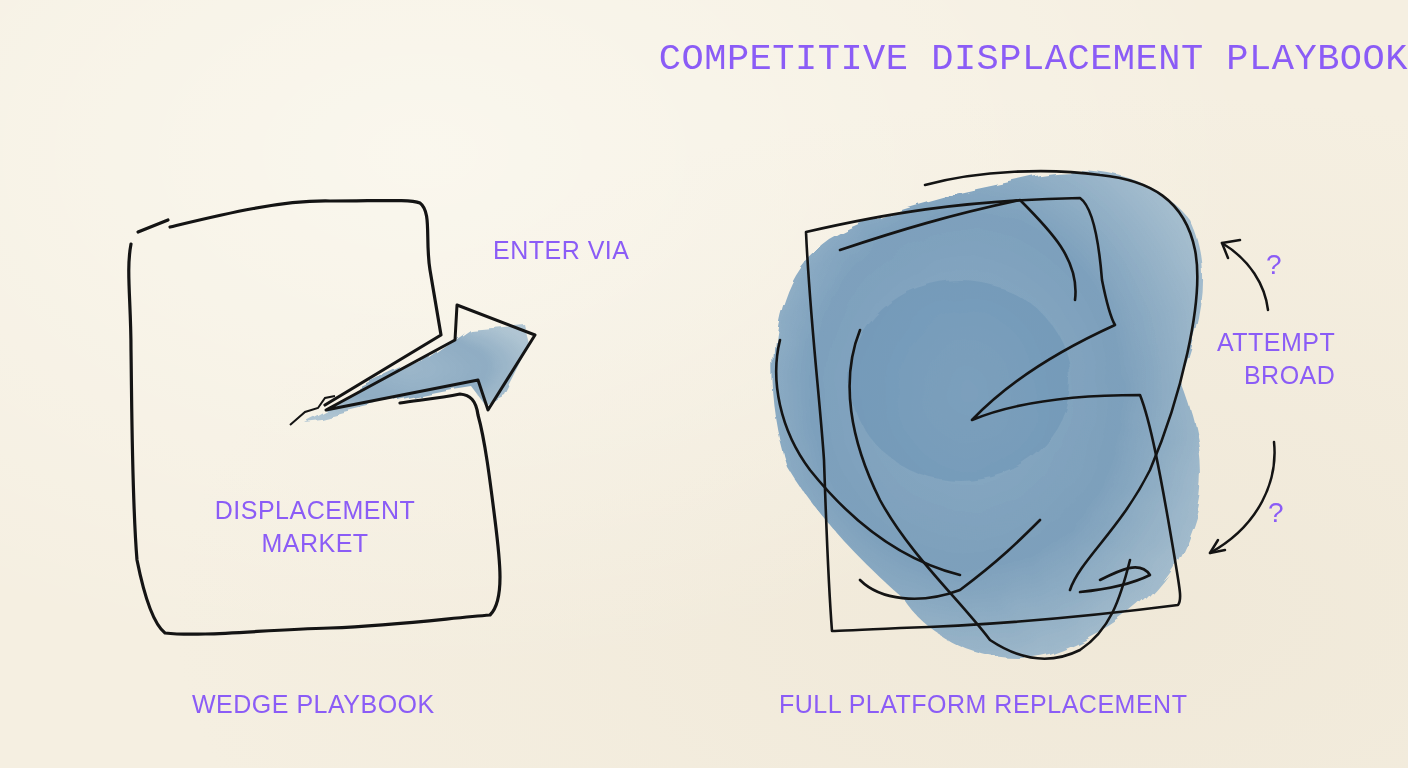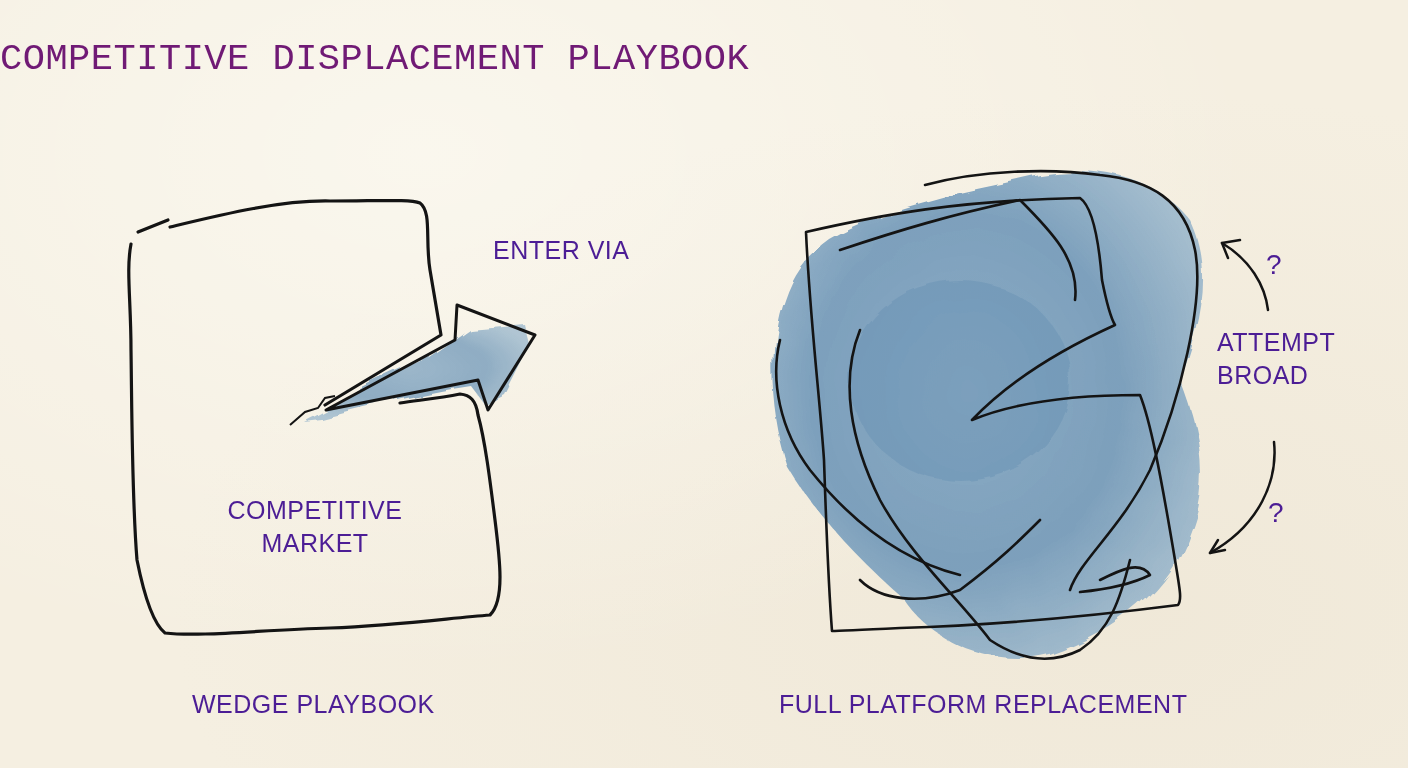--- a/index.html
+++ b/index.html
@@ -12,30 +12,30 @@
     }
     .paper {
       position: absolute; inset: 0;
       background:
         radial-gradient(ellipse at 30% 20%, rgba(255,255,250,0.5), rgba(0,0,0,0) 60%),
         radial-gradient(ellipse at 80% 80%, rgba(230,220,200,0.35), rgba(0,0,0,0) 60%),
         #f5efe1;
     }
     .title {
       position: absolute; left: 0; right: 0; top: 38px;
-      text-align: left;
+      text-align: right;
       font-family: "Liberation Mono", "DejaVu Sans Mono", monospace;
       font-size: 37px; letter-spacing: 0.5px;
-      color: #701a75;
+      color: #8b5cf6;
     }
     .label {
       position: absolute;
       font-size: 25px; line-height: 33px;
       letter-spacing: 0.5px;
-      color: #4c1d95;
+      color: #8b5cf6;
     }
     .center { text-align: center; }
     svg.art { position: absolute; left: 0; top: 0; }
   </style>
 </head>
 <body>
 
 <div class="paper"></div>
 
 <div class="title">COMPETITIVE DISPLACEMENT PLAYBOOK</div>
@@ -88,28 +88,28 @@
     <path d="M1274,442 C1278,480 1260,525 1210,553"></path>
     <path d="M1210,553 L1225,550 M1210,553 L1218,540"></path>
   </g>
 </svg>
 
 <div class="label" style="left:493px; top:234px;">
   <div>ENTER VIA</div>
 </div>
 
 <div class="label center" style="left:210px; top:494px; width:210px;">
-  <div>COMPETITIVE</div>
+  <div>DISPLACEMENT</div>
   <div>MARKET</div>
 </div>
 
 <div class="label" style="left:192px; top:688px;">WEDGE PLAYBOOK</div>
 
 <div class="label" style="left:1266px; top:248px; font-size:28px;">?</div>
 
-<div class="label" style="left:1217px; top:326px;">
+<div class="label" style="left:1217px; top:326px;text-align:right;">
   <div>ATTEMPT</div>
   <div>BROAD</div>
 </div>
 
 <div class="label" style="left:1268px; top:496px; font-size:28px;">?</div>
 
 <div class="label" style="left:779px; top:688px;">FULL PLATFORM REPLACEMENT</div>
 
 </body></html>

